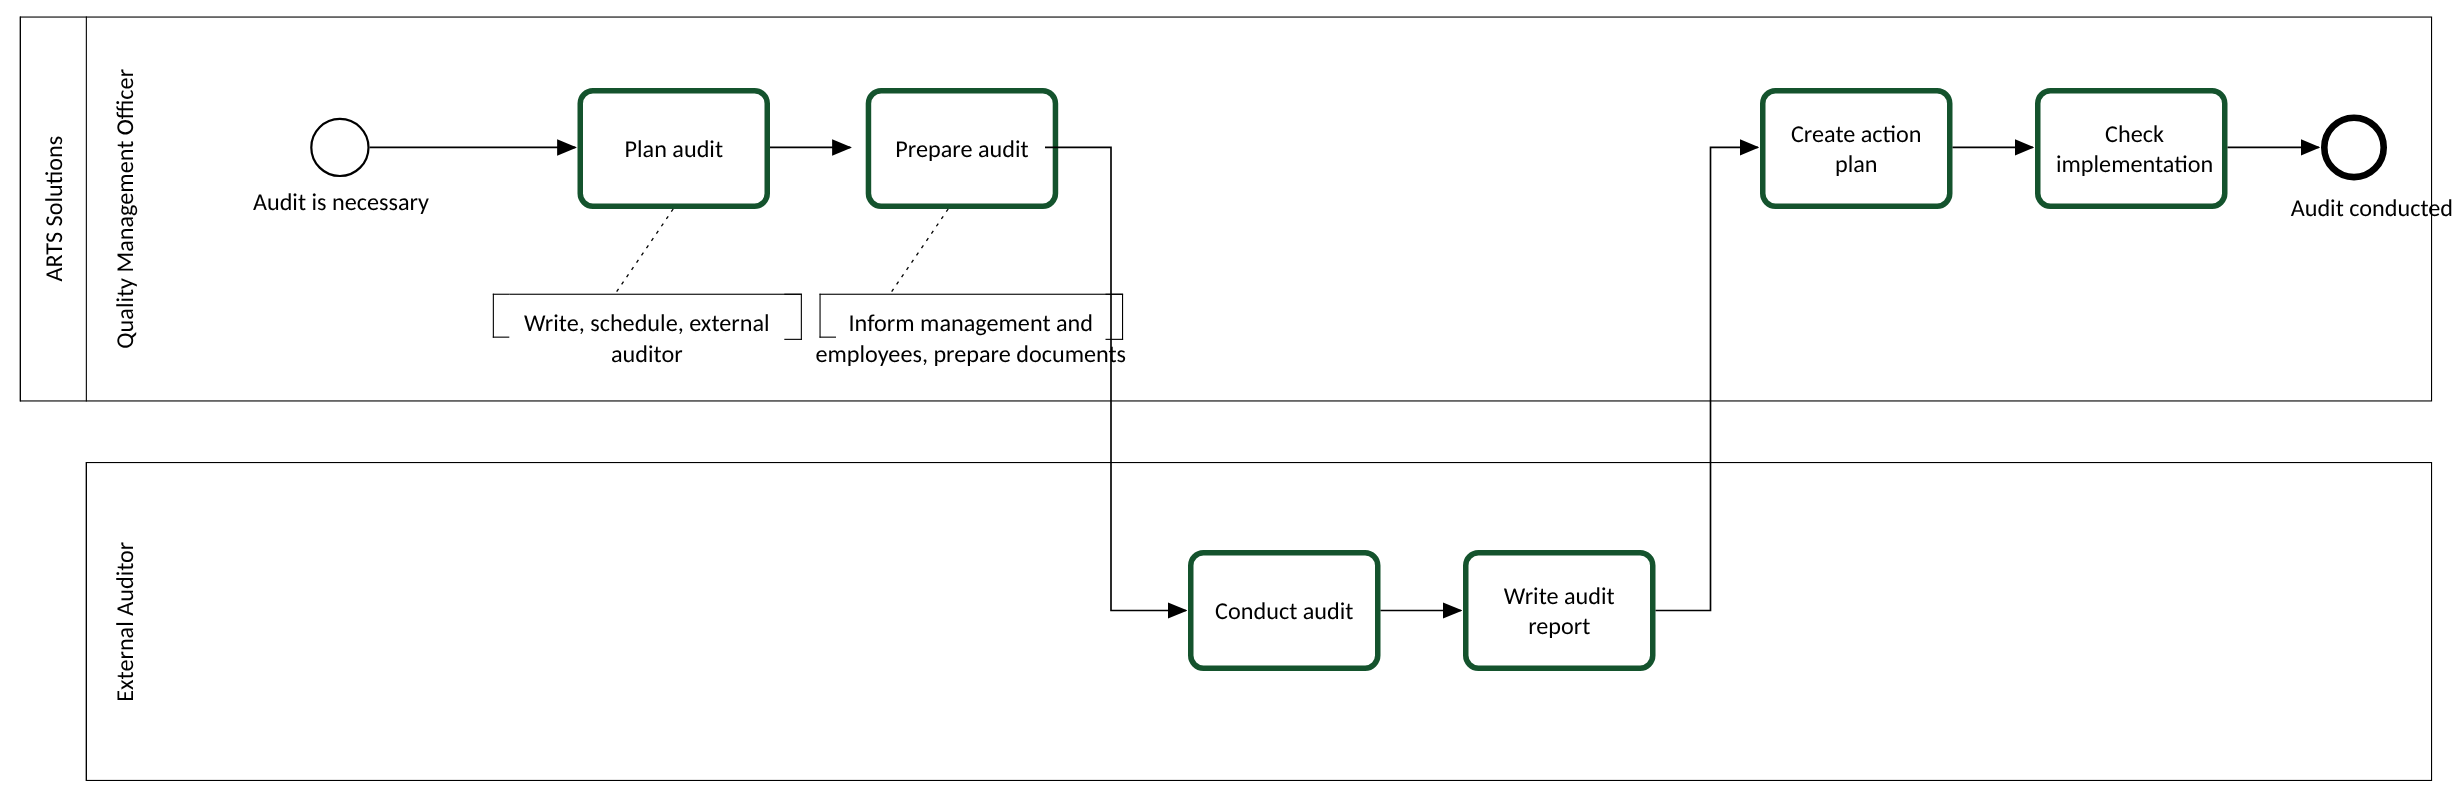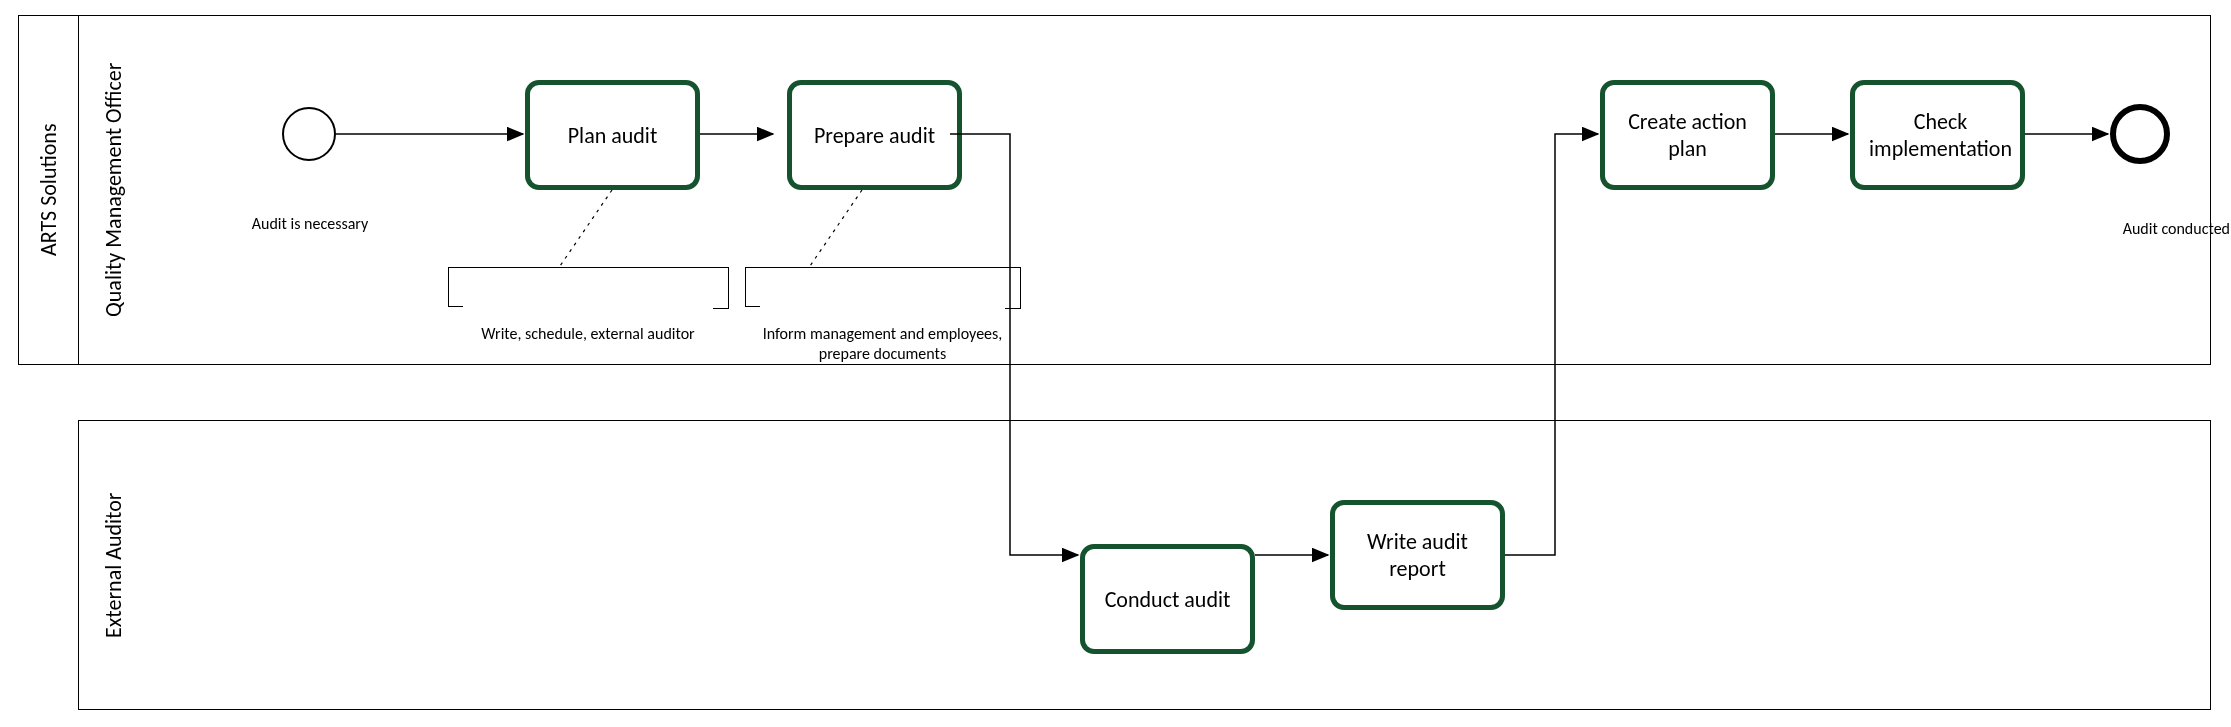--- a/index.html
+++ b/index.html
@@ -53,24 +53,23 @@
   }
   .start-event {
     border: 2px solid #000000;
     border-radius: 50%;
   }
   .end-event {
     border: 6px solid #000000;
     border-radius: 50%;
   }
   .label {
-    font-size: 16px;
+    font-size: 22px;
     text-align: center;
     line-height: 1.25;
-    margin-top: 44px;
   }
   .annotation-bracket {
     position: absolute;
     border-left: 1px solid #000000;
     border-top: 1px solid #000000;
     border-bottom: 1px solid #000000;
     box-sizing: border-box;
   }
   svg.flow {
     position: absolute;
@@ -132,21 +131,21 @@
 
   <div class="task" style="left:1850px; top:80px; width:175px; height:110px;padding-left:12px;">
     <span>Check implementation</span>
   </div>
 
   <div class="end-event" style="left:2110px; top:104px; width:60px; height:60px;"></div>
   <div class="label" style="left:2050px; top:175px; width:180px;text-align:right;">
     <span>Audit conducted</span>
   </div>
 
-  <div class="task" style="left:1080px; top:500px; width:175px; height:110px;margin-top:44px;">
+  <div class="task" style="left:1080px; top:500px; width:175px; height:110px;">
     <span>Conduct audit</span>
   </div>
 
   <div class="task" style="left:1330px; top:500px; width:175px; height:110px;">
     <span>Write audit report</span>
   </div>
 
   <div class="annotation-bracket" style="left:448px; top:267px; width:15px; height:40px;"></div>
   <div style="position:absolute; left:463px; top:267px; width:265px; border-top:1px solid #000;"></div>
   <div style="position:absolute; left:713px; top:267px; width:15px; height:40px; border-right:1px solid #000; border-top:1px solid #000; border-bottom:1px solid #000;"></div>

